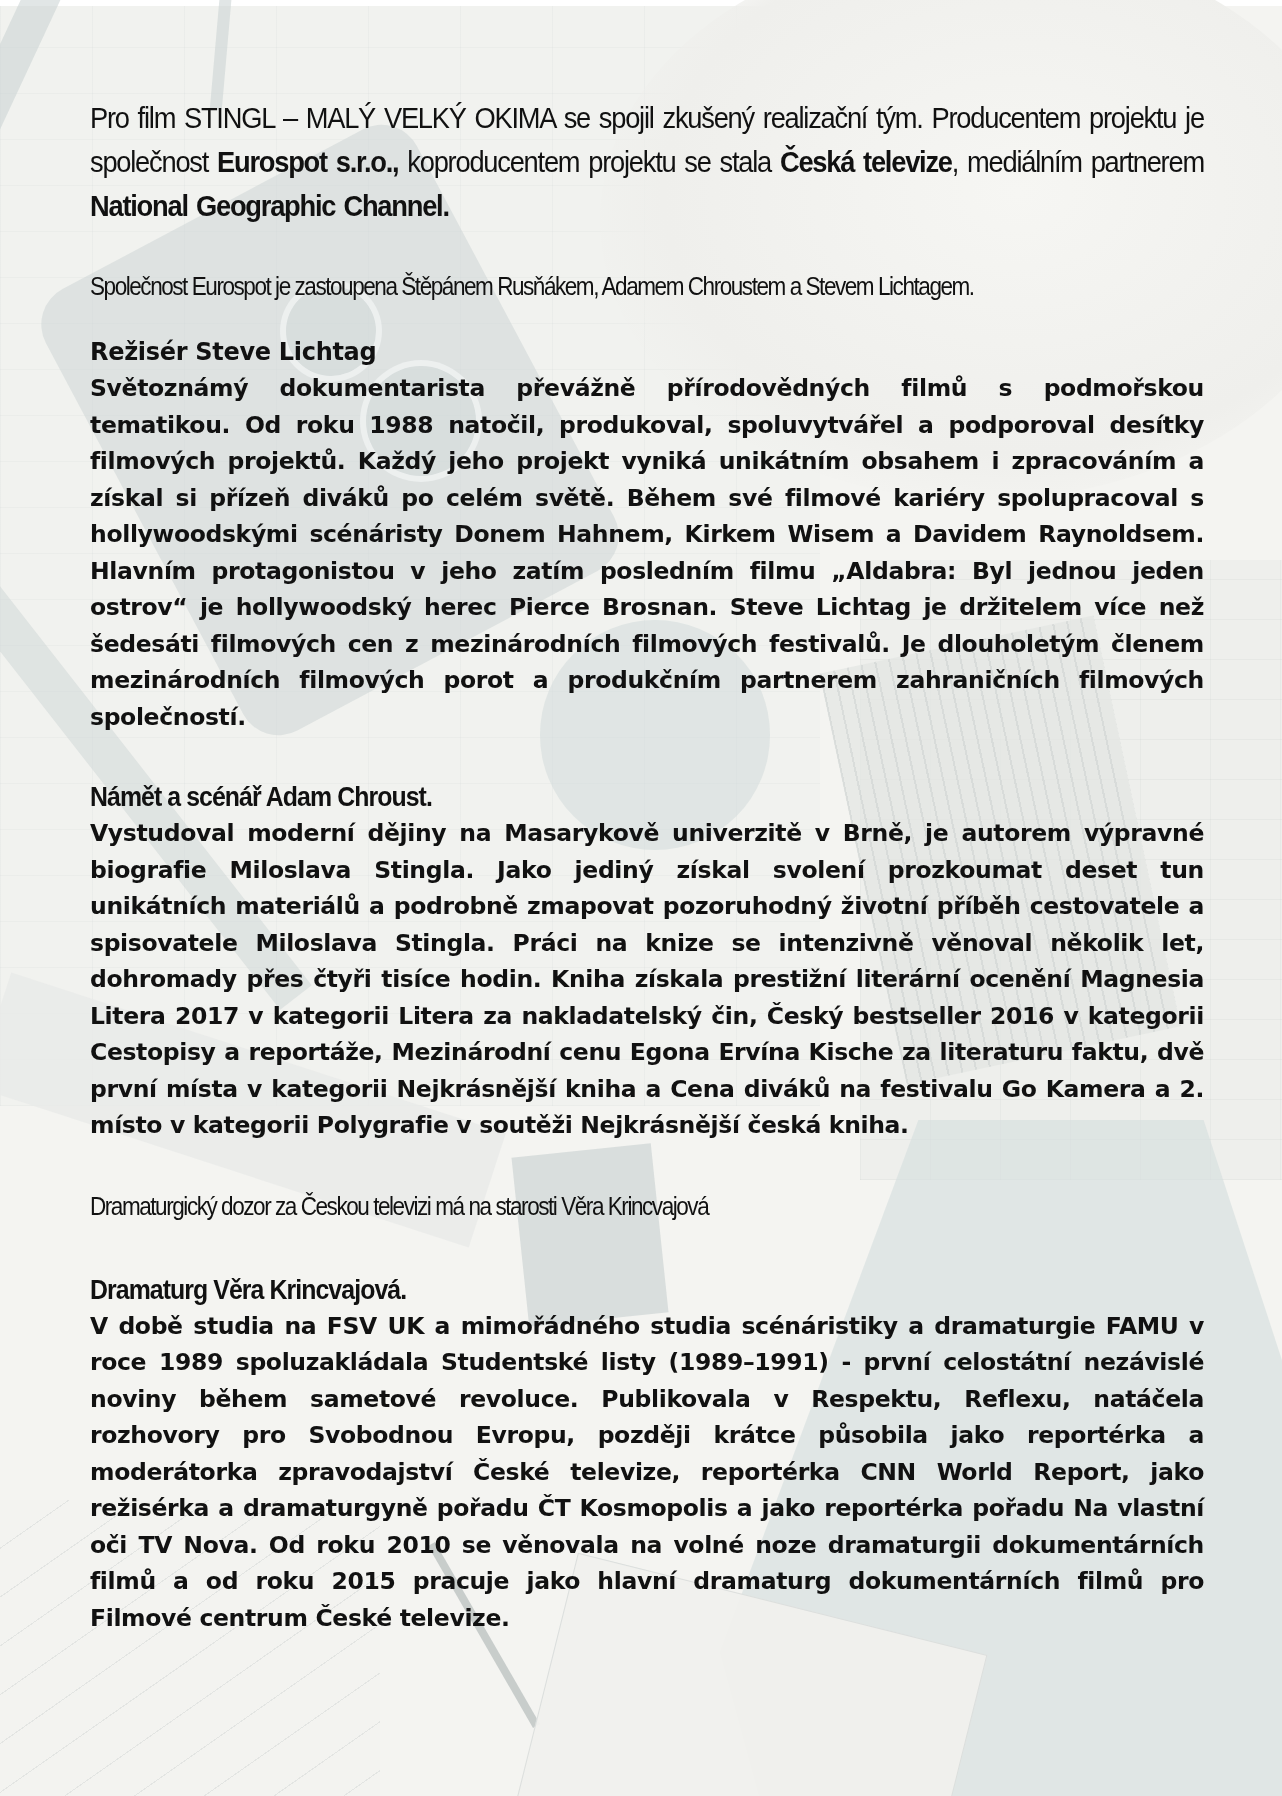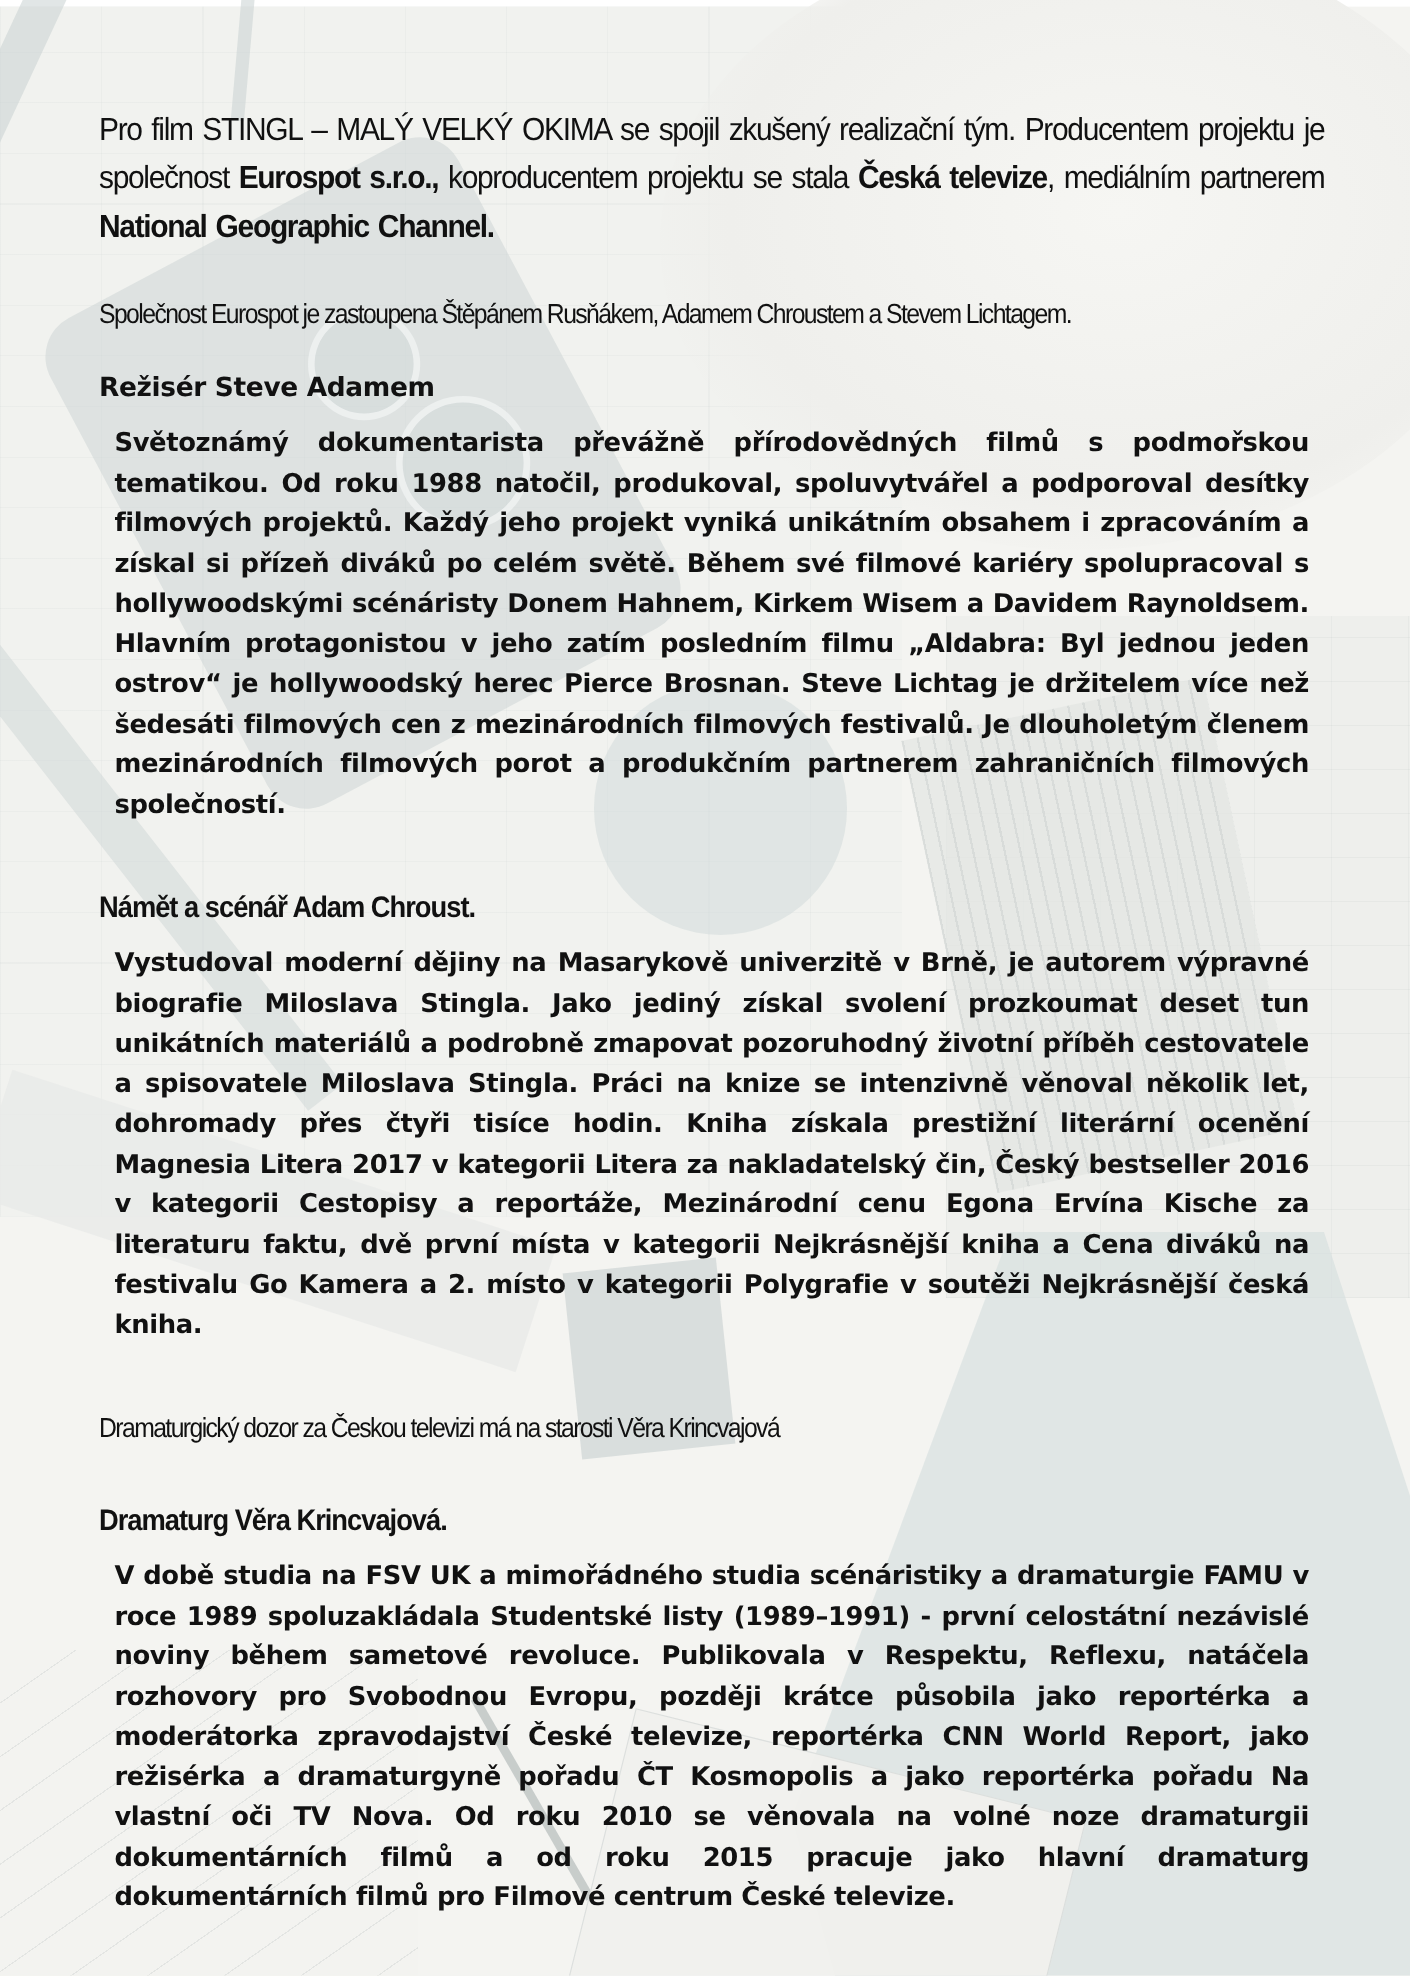--- a/index.html
+++ b/index.html
@@ -152,21 +152,21 @@
     }
     .h-section.condensed {
       font-family: "Liberation Sans", sans-serif;
       font-size: 27px;
       letter-spacing: -1px;
       transform: scaleX(0.92);
       transform-origin: left;
       white-space: nowrap;
     }
     .p-body {
-      margin: 14px;
+      margin: 0;
       font-family: "DejaVu Sans", sans-serif;
       font-weight: 700;
       font-size: 23.5px;
       line-height: 36.5px;
       text-align: justify;
       text-align-last: left;
       letter-spacing: -0.35px;
       hyphens: manual;
     }
     .gap-1 { height: 30px; }
@@ -202,21 +202,21 @@
 
   <p class="p-intro"><span>Pro film STINGL – MALÝ VELKÝ OKIMA se spojil zkušený realizační tým. Producentem projektu je společnost </span><b>Eurospot s.r.o.,</b><span> koproducentem projektu se stala </span><b>Česká televize</b><span>, mediálním partnerem </span><b>National Geographic Channel.</b></p>
 
   <div class="gap-2"></div>
 
   <p class="p-note">Společnost Eurospot je zastoupena Štěpánem Rusňákem,  Adamem Chroustem a Stevem Lichtagem.</p>
 
   <div class="gap-1"></div>
 
   <section class="section">
-    <h2 class="h-section">Režisér Steve Adamem</h2>
+    <h2 class="h-section">Režisér Steve Lichtag</h2>
     <p class="p-body">Světoznámý dokumentarista převážně přírodovědných filmů s podmořskou tematikou. Od roku 1988 natočil, produkoval, spoluvytvářel a podporoval desítky filmových projek­tů. Každý jeho projekt vyniká unikátním obsahem i zpracováním a získal si přízeň diváků po celém světě. Během své filmové kariéry spolupracoval s hollywoodskými scénáristy Donem Hahnem, Kirkem Wisem a Davidem Raynoldsem. Hlavním protagonistou v jeho zatím posledním filmu „Aldabra: Byl jednou jeden ostrov“ je hollywoodský herec Pierce Brosnan. Steve Lichtag je držitelem více než šedesáti filmových cen z mezinárod­ních filmových festivalů. Je dlouholetým členem mezinárodních filmových porot a pro­dukčním partnerem zahraničních filmových společností.</p>
   </section>
 
   <div class="gap-3"></div>
 
   <section class="section">
     <h2 class="h-section condensed">Námět a scénář Adam Chroust.</h2>
     <p class="p-body">Vystudoval moderní dějiny na Masarykově univerzitě v Brně, je autorem výpravné biogra­fie Miloslava Stingla. Jako jediný získal svolení prozkoumat deset tun unikátních ma­teriálů a podrobně zmapovat pozoruhodný životní příběh cestovatele a spisovatele Miloslava Stingla. Práci na knize se intenzivně věnoval několik let, dohromady přes čtyři tisíce hodin. Kniha získala prestižní literární ocenění Magnesia Litera 2017 v kategorii Litera za nakladatelský čin, Český bestseller 2016 v kategorii Cestopisy a reportáže, Mezinárodní cenu Egona Ervína Kische za literaturu faktu, dvě první místa v kategorii Nejkrásnější kniha a Cena diváků na festivalu Go Kamera a 2. místo v kategorii Polygrafie v soutěži Nejkrásnější česká kniha.</p>
   </section>
 

